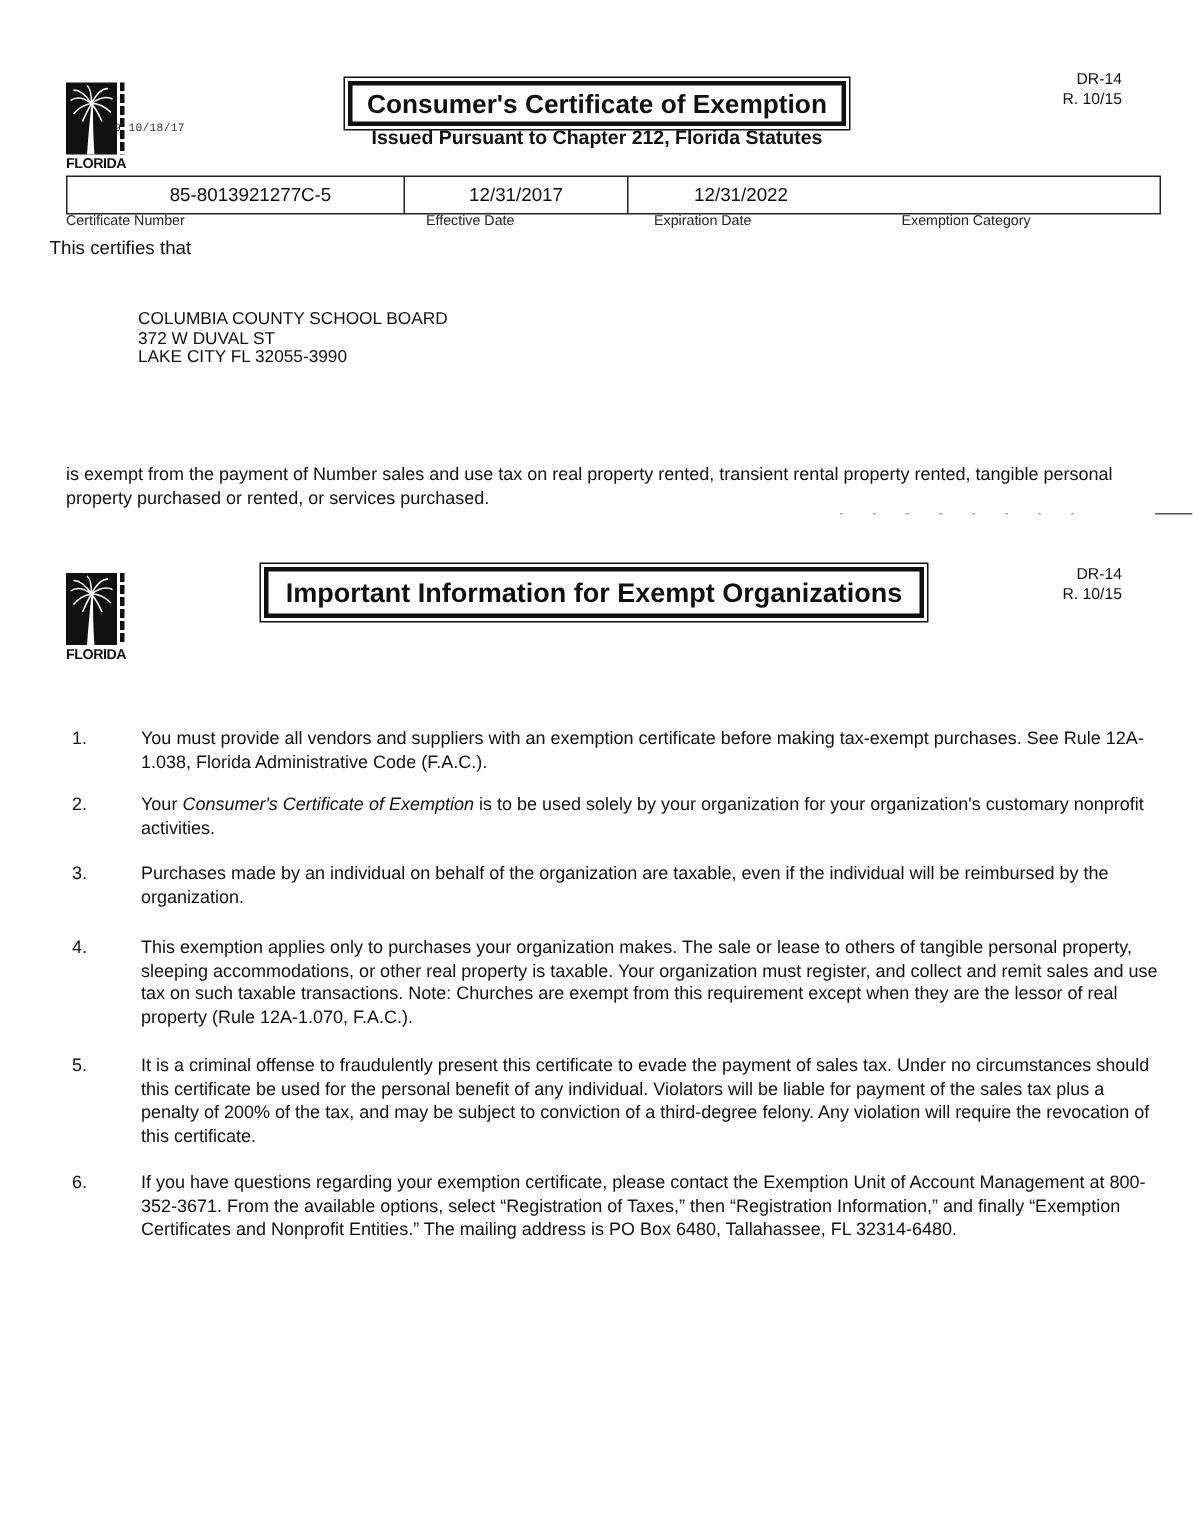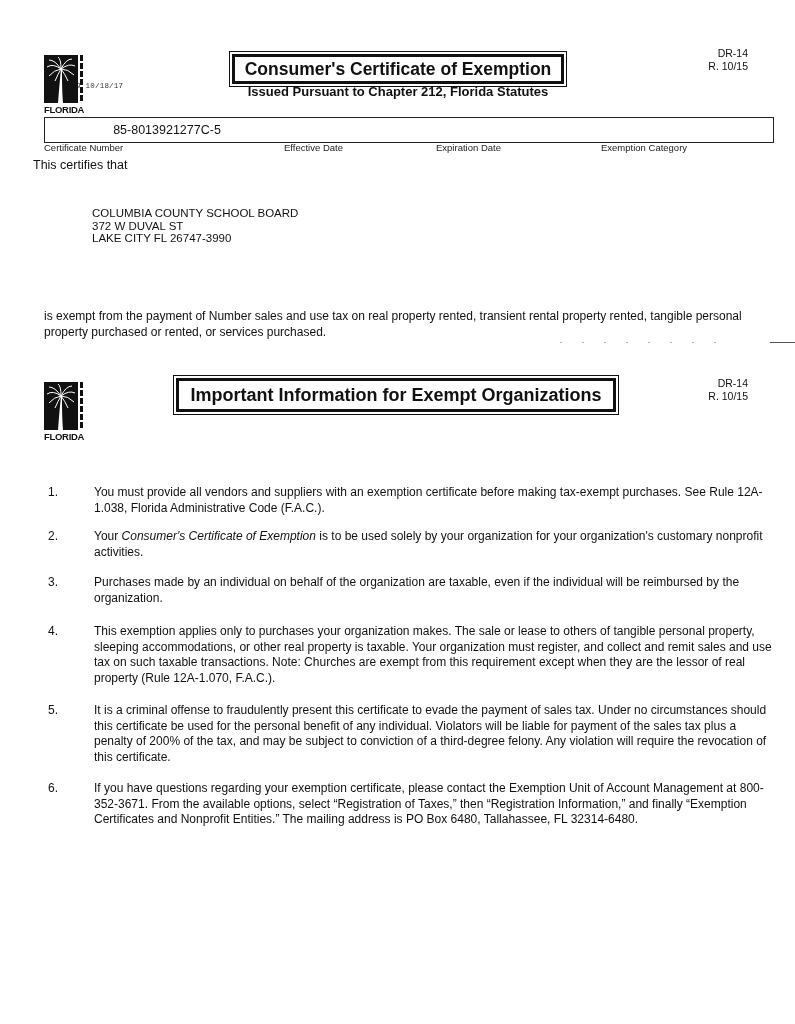--- a/index.html
+++ b/index.html
@@ -87,34 +87,36 @@
 <div class="abs title-box main">Consumer's Certificate of Exemption</div>
 <div class="abs subtitle">Issued Pursuant to Chapter 212, Florida Statutes</div>
 
 <div class="abs formno top">
   <div>DR-14</div>
   <div>R. 10/15</div>
 </div>
 
 <div class="abs cert-table">
   <div class="cell" style="width:204px">85-8013921277C-5</div>
+  <div class="cell" style="width:148px">12/31/2017</div>
+  <div class="cell" style="width:150px">12/31/2022</div>
 </div>
 <div class="abs cert-labels">
   <span style="left:0">Certificate Number</span>
   <span style="left:240px">Effective Date</span>
   <span style="left:392px">Expiration Date</span>
   <span style="left:557px">Exemption Category</span>
 </div>
 
 <div class="abs certifies">This certifies that</div>
 
 <div class="abs address">
   <div>COLUMBIA COUNTY SCHOOL BOARD</div>
   <div>372 W DUVAL ST</div>
-  <div>LAKE CITY FL 26747-3990</div>
+  <div>LAKE CITY FL 32055-3990</div>
 </div>
 
 <div class="abs exempt-text">is exempt from the payment of Number sales and use tax on real property rented, transient rental property rented, tangible personal property purchased or rented, or services purchased.</div>
 <div class="abs speck" style="left:560px; top:342px; width:160px; background: repeating-linear-gradient(90deg,#aaa 0 2px,transparent 2px 22px);"></div>
 <div class="abs speck" style="left:770px; top:342px; width:25px; background:#555;"></div>
 
 <div class="abs logo mid">
   <div class="box">
     <svg width="34" height="48" viewBox="0 0 34 48">
       <path d="M17 14 C16 24 15 34 14 48 L19 48 C18 34 18 24 18 14 Z" fill="#fff"></path>

